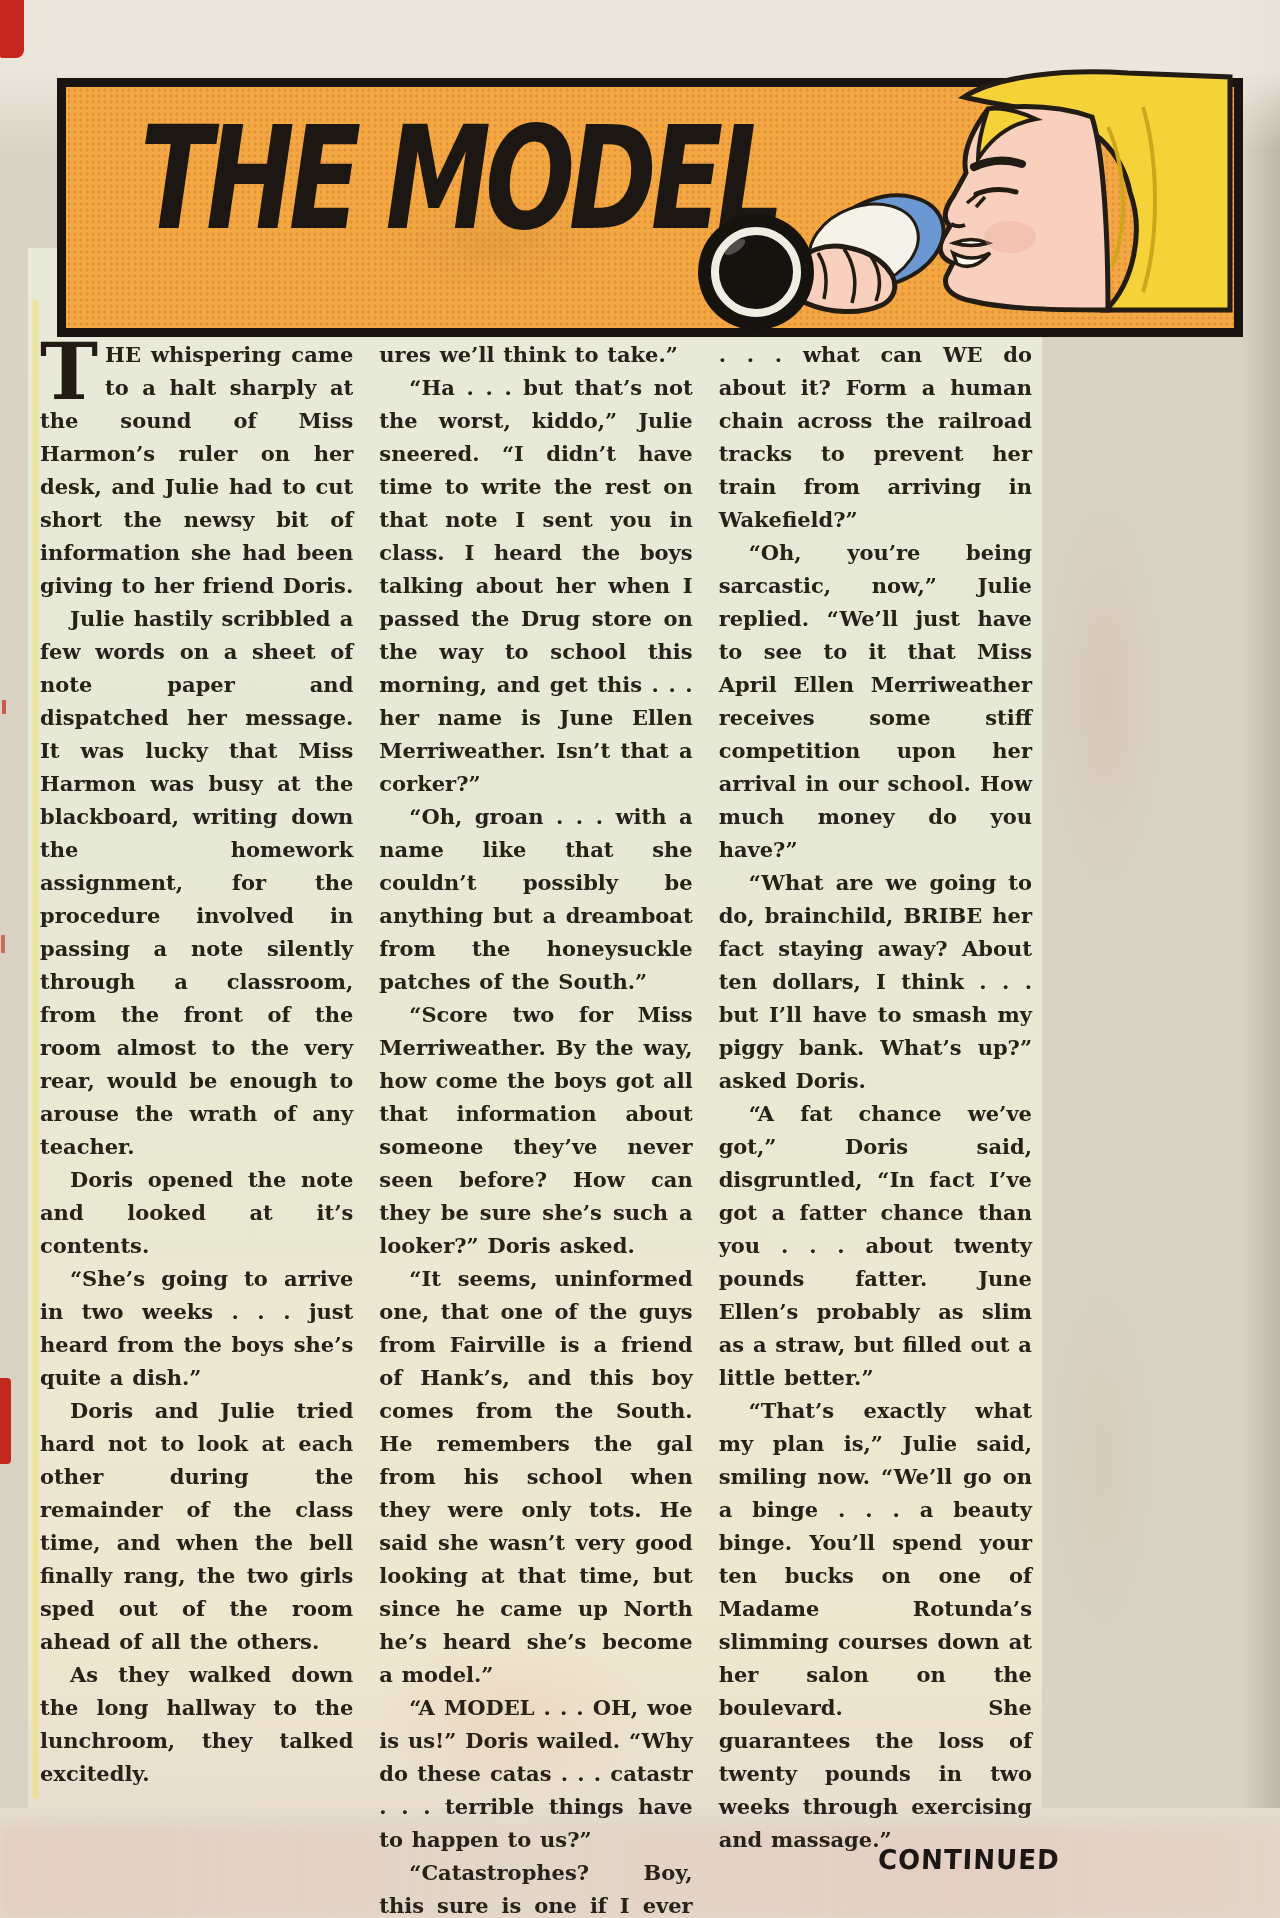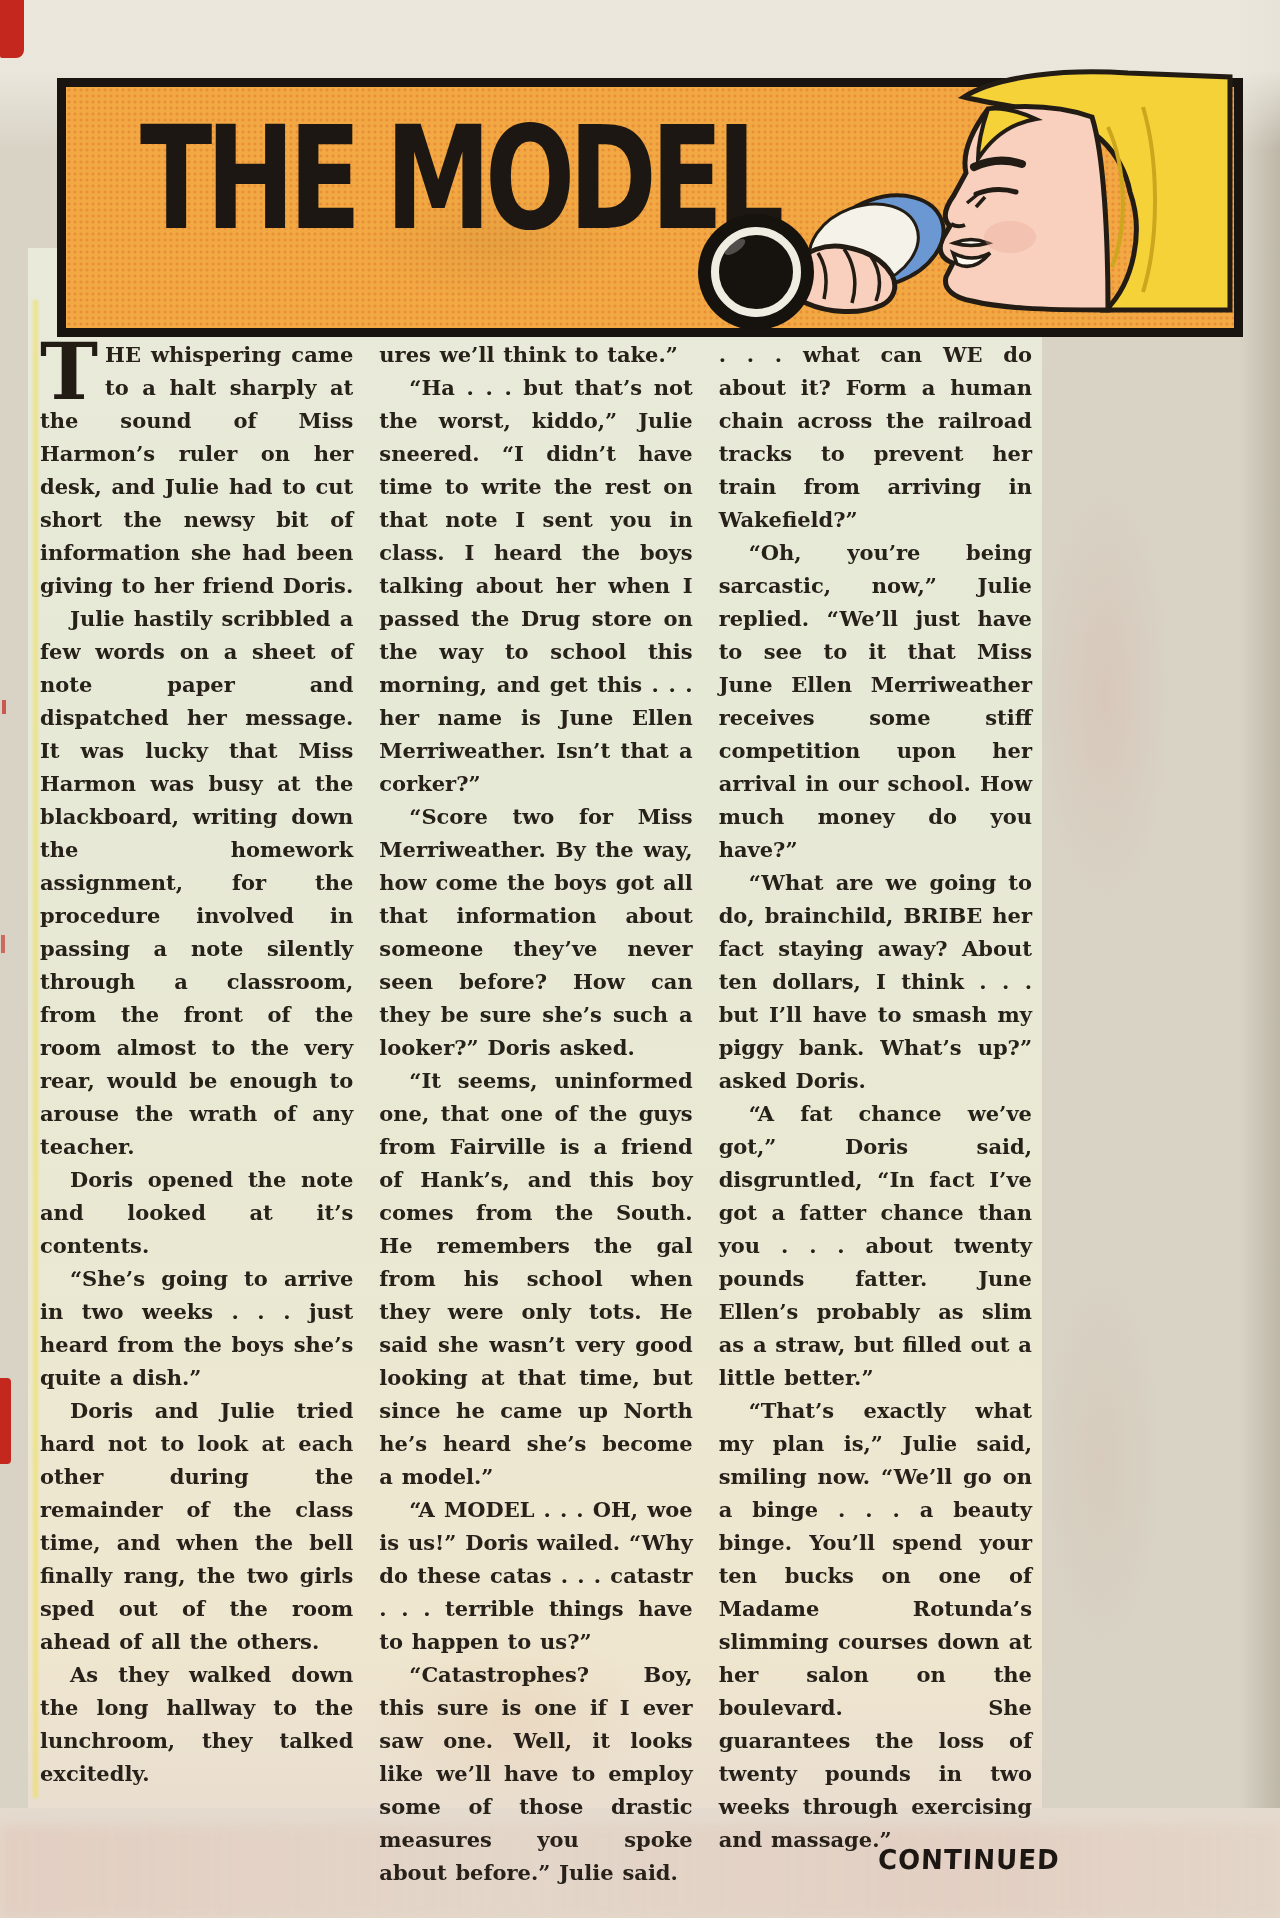--- a/index.html
+++ b/index.html
@@ -39,20 +39,21 @@
   .red-mark.m2 { left:0; top:1378px; width:11px; height:86px; border-radius:0 4px 4px 0; }
   .red-mark.m3 { left:2px; top:700px; width:4px; height:14px; opacity:.7; }
   .red-mark.m4 { left:1px; top:935px; width:4px; height:18px; opacity:.6; }
 
   .banner {
     position:absolute; left:57px; top:78px; width:1186px; height:259px;
     box-sizing:border-box; border:9px solid #191410;
     background-color:#f2a943;
     background-image:radial-gradient(rgba(211,84,28,.30) 1.1px, rgba(211,84,28,0) 1.9px);
     background-size:6px 6px;
+    font-style:italic;
   }
   .banner h1 {
     position:absolute; left:74px; top:8px; margin:0;
     font-family:"DejaVu Sans", sans-serif; font-weight:bold;
     font-size:102px; letter-spacing:-6px; color:#1c1712;
     transform:scale(1.04,1.40); transform-origin:left top;
     white-space:nowrap;
   }
   .illo { position:absolute; right:-4px; top:-20px; width:600px; height:280px; overflow:visible; }
 
@@ -147,28 +148,29 @@
         <p class="para no-indent"><span class="dropcap">T</span>HE whispering came to a halt sharply at the sound of Miss Harmon’s ruler on her desk, and Julie had to cut short the newsy bit of information she had been giving to her friend Doris.</p>
         <p class="para">Julie hastily scribbled a few words on a sheet of note paper and dispatched her message. It was lucky that Miss Harmon was busy at the blackboard, writing down the homework assignment, for the procedure involved in passing a note silently through a classroom, from the front of the room almost to the very rear, would be enough to arouse the wrath of any teacher.</p>
         <p class="para">Doris opened the note and looked at it’s contents.</p>
         <p class="para">“She’s going to arrive in two weeks . . . just heard from the boys she’s quite a dish.”</p>
         <p class="para">Doris and Julie tried hard not to look at each other during the remainder of the class time, and when the bell finally rang, the two girls sped out of the room ahead of all the others.</p>
         <p class="para">As they walked down the long hallway to the lunchroom, they talked excitedly.</p>
       </div>
     <div class="col">
         <p class="para no-indent">ures we’ll think to take.”</p>
         <p class="para">“Ha . . . but that’s not the worst, kiddo,” Julie sneered. “I didn’t have time to write the rest on that note I sent you in class. I heard the boys talking about her when I passed the Drug store on the way to school this morning, and get this . . . her name is June Ellen Merriweather. Isn’t that a corker?”</p>
+        <p class="para">“Oh, groan . . . with a name like that she couldn’t possibly be anything but a dreamboat from the honeysuckle patches of the South.”</p>
         <p class="para">“Score two for Miss Merriweather. By the way, how come the boys got all that information about someone they’ve never seen before? How can they be sure she’s such a looker?” Doris asked.</p>
         <p class="para">“It seems, uninformed one, that one of the guys from Fairville is a friend of Hank’s, and this boy comes from the South. He remembers the gal from his school when they were only tots. He said she wasn’t very good looking at that time, but since he came up North he’s heard she’s become a model.”</p>
         <p class="para">“A MODEL . . . OH, woe is us!” Doris wailed. “Why do these catas . . . catastr . . . terrible things have to happen to us?”</p>
         <p class="para">“Catastrophes? Boy, this sure is one if I ever saw one. Well, it looks like we’ll have to employ some of those drastic measures you spoke about before.” Julie said.</p>
       </div>
     <div class="col">
         <p class="para no-indent">. . . what can WE do about it? Form a human chain across the railroad tracks to prevent her train from arriving in Wakefield?”</p>
-        <p class="para">“Oh, you’re being sarcastic, now,” Julie replied. “We’ll just have to see to it that Miss June Ellen Merriweather receives some stiff competition upon her arrival in our school. How much money do you have?”</p>
+        <p class="para">“Oh, you’re being sarcastic, now,” Julie replied. “We’ll just have to see to it that Miss April Ellen Merriweather receives some stiff competition upon her arrival in our school. How much money do you have?”</p>
         <p class="para">“What are we going to do, brainchild, BRIBE her fact staying away? About ten dollars, I think . . . but I’ll have to smash my piggy bank. What’s up?” asked Doris.</p>
         <p class="para">“A fat chance we’ve got,” Doris said, disgruntled, “In fact I’ve got a fatter chance than you . . . about twenty pounds fatter. June Ellen’s probably as slim as a straw, but filled out a little better.”</p>
         <p class="para">“That’s exactly what my plan is,” Julie said, smiling now. “We’ll go on a binge . . . a beauty binge. You’ll spend your ten bucks on one of Madame Rotunda’s slimming courses down at her salon on the boulevard. She guarantees the loss of twenty pounds in two weeks through exercising and massage.”</p>
       </div>
   </div>
 
   <div class="continued">CONTINUED</div>
 
 </div>
 

